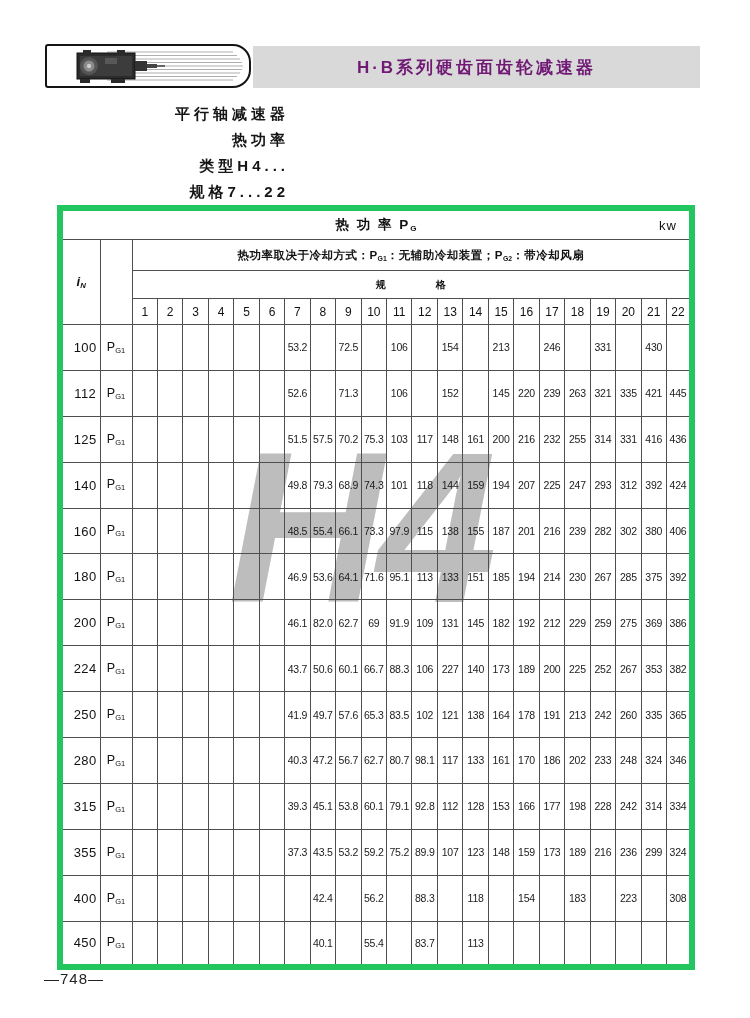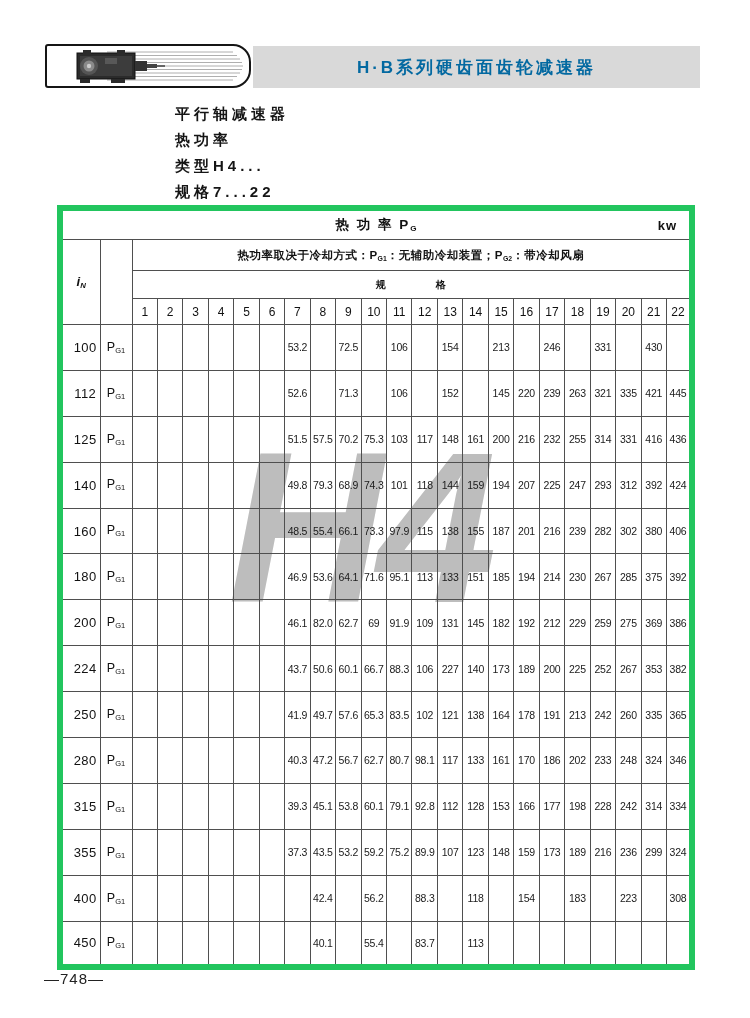--- a/index.html
+++ b/index.html
@@ -10,41 +10,41 @@
   }
   
   .logo-box{
     position:absolute;left:45px;top:44px;width:206px;height:44px;
     border:2px solid #151515;border-radius:3px 18px 18px 3px;
     background:#fff;box-sizing:border-box;overflow:hidden;
   }
   .banner{
     position:absolute;left:253px;top:46px;width:447px;height:42px;
     background:#d9d9d9;display:flex;align-items:center;justify-content:center;
-    font-size:17px;font-weight:bold;letter-spacing:3px;color:#0369a1;
+    font-size:17px;font-weight:bold;letter-spacing:3px;color:#701a75;
   }
   
   .intro{position:absolute;left:175px;top:101px;font-size:15px;font-weight:600;
-    letter-spacing:4px;line-height:26px;color:#151515;}
+    letter-spacing:4px;line-height:26px;color:#151515;text-align:right;}
   
   .watermark{
     position:absolute;left:228px;top:420px;width:320px;height:230px;
     font-size:215px;line-height:215px;font-style:italic;font-weight:bold;
     color:#bdbdbd;letter-spacing:-6px;user-select:none;
   }
   
   .table-wrap{position:absolute;left:57px;top:205px;width:638px;}
   table{width:100%;border-collapse:collapse;table-layout:fixed;
     border:6px solid #22c55e;background:transparent;}
   th,td{border:1px solid #4f4f4f;padding:0;text-align:center;
     vertical-align:middle;font-weight:normal;background:transparent;}
   sub{font-size:0.6em;vertical-align:-0.3em;letter-spacing:0;}
   tr.h1 th{height:28px;font-size:13.5px;font-weight:bold;position:relative;letter-spacing:2px;}
   tr.h1 .kw{position:absolute;right:12px;top:50%;transform:translateY(-50%);
-    font-weight:bold;font-size:13px;letter-spacing:1px;padding-left:32px;}
+    font-weight:normal;font-size:13px;letter-spacing:1px;padding-left:32px;}
   th.in-h{font-size:13px;font-style:italic;font-weight:bold;}
   th.note-h{height:30px;font-size:11.5px;font-weight:bold;letter-spacing:0.5px;}
   th.spec-h{height:27px;font-size:10px;font-weight:bold;}
   th.num-h{height:25px;font-size:12px;font-weight:normal;}
   td.in-val{font-size:13px;letter-spacing:0.5px;padding-left:8px;}
   td.row-label{font-size:12.5px;}
   td.val{font-size:10.5px;letter-spacing:-0.2px;color:#1a1a1a;}
   tbody tr{height:45.9px;}
   
   .page-num{position:absolute;left:44px;top:970px;font-size:15px;

